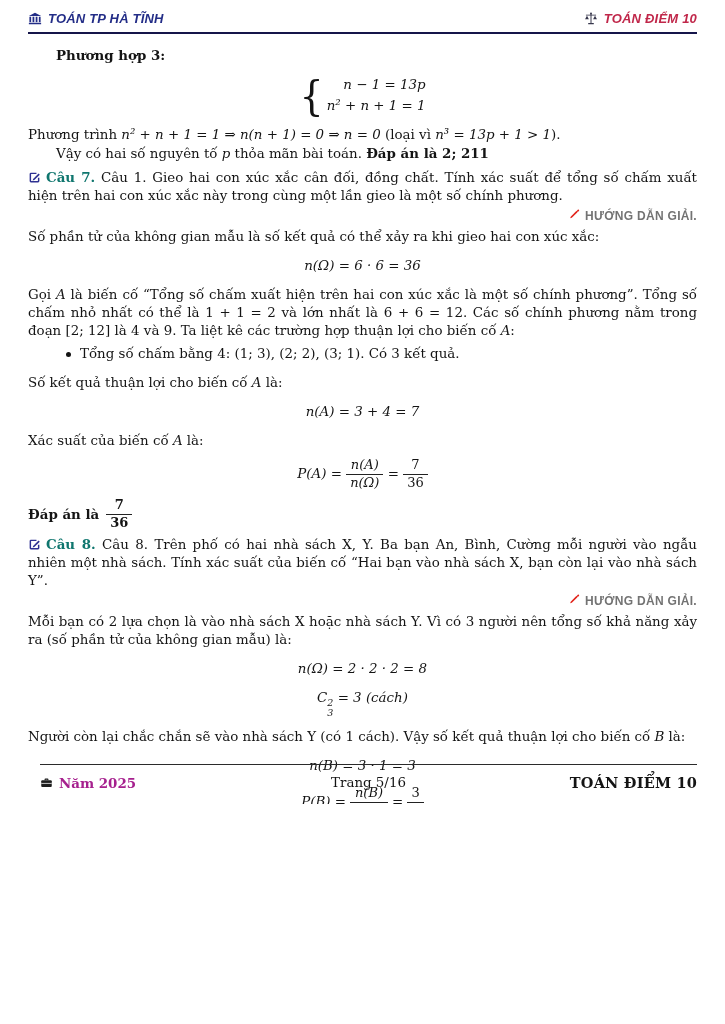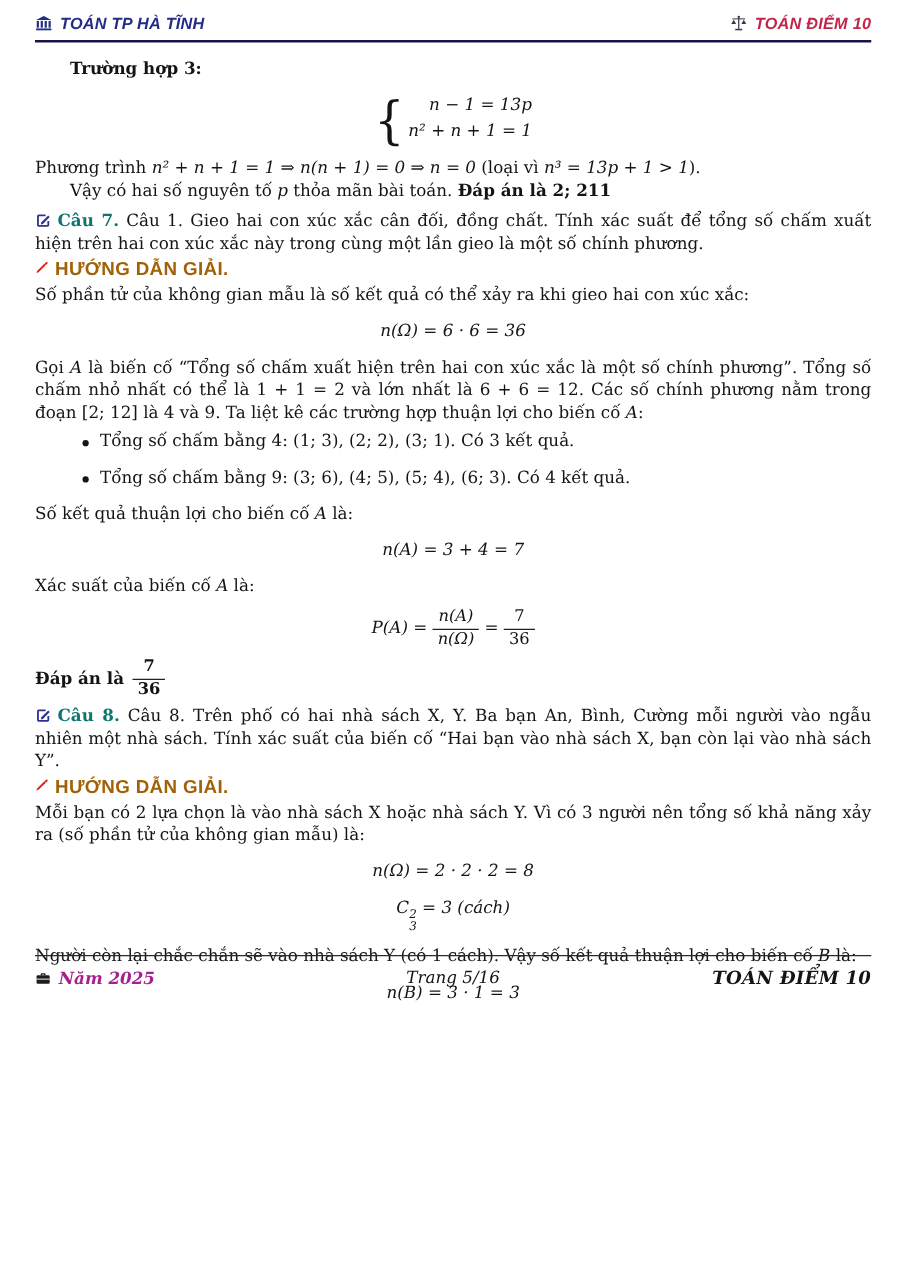--- a/index.html
+++ b/index.html
@@ -19,36 +19,36 @@
   .content{padding:12px 28px 0;}
   p{margin:0;text-align:justify;}
   .indent{padding-left:28px;}
   .math{font-style:italic;font-family:"DejaVu Serif",serif;}
   .disp{text-align:center;margin:11px 0;}
   .sys{display:inline-flex;align-items:center;}
   .sysbrace{font-size:38px;line-height:1;font-weight:300;margin-right:3px;transform:scaleY(1.08);display:inline-block;}
   .syslines{display:inline-flex;flex-direction:column;align-items:flex-end;gap:3px;text-align:left;}
   .qpara{margin-top:5px;}
   .qlabel{color:#0f766e;font-weight:bold;}
-  .guide{text-align:left;color:#a16207;font-weight:bold;margin:2px 0 3px;
-         font-family:"Liberation Sans",sans-serif;font-size:15px;letter-spacing:.3px;}
+  .guide{text-align:right;color:#737373;font-weight:bold;margin:2px 0 3px;
+         font-family:"Liberation Sans",sans-serif;font-size:12px;letter-spacing:.3px;}
   .guide .gicon{margin-right:4px;}
   .bullets{margin:5px 0 2px;}
   .bullet-row{display:flex;align-items:flex-start;padding-left:38px;margin:0 0 11px;}
   .bdot{width:5px;height:5px;border-radius:50%;background:#141414;margin:7px 9px 0 0;flex:0 0 auto;}
   .frac{display:inline-block;vertical-align:middle;text-align:center;line-height:1.12;font-size:13px;}
   .frac .fn{display:block;border-bottom:1px solid #222;padding:0 4px 1px;}
   .frac .fd{display:block;padding:1px 4px 0;}
   .answer{font-weight:bold;margin:5px 0 3px;display:flex;align-items:center;gap:7px;}
   .ss{display:inline-flex;flex-direction:column;font-size:9.5px;line-height:1.05;
       vertical-align:-4px;text-align:left;font-style:italic;}
   .icon{display:inline-flex;align-items:center;flex:0 0 auto;}
   
-  .ftr{position:absolute;left:28px;right:28px;bottom:12px;border-top:1.5px solid #2b2b2b;
-       padding-top:9px;display:flex;align-items:flex-end;font-style:italic;}
+  .ftr{position:absolute;left:40px;right:28px;bottom:12px;border-top:1.5px solid #2b2b2b;
+       padding-top:9px;display:flex;align-items:flex-end;}
   .ftr .fl{flex:1;display:flex;align-items:center;gap:6px;color:#a6208e;font-weight:bold;}
   .ftr .fc{flex:1;text-align:center;}
   .ftr .fr{flex:1;text-align:right;font-weight:bold;font-size:14.5px;letter-spacing:.2px;}
 </style>
 </head>
 <body>
 
 <div class="page">
 
   <div class="hdr">
@@ -75,21 +75,21 @@
           <path d="M12.6 4.4 L10.4 8.2 L14.8 8.2 Z"></path>
           <rect x="4.8" y="12.6" width="6.4" height="1.4"></rect>
         </svg>
       </span>
       <span>TOÁN ĐIỂM 10</span>
     </div>
   </div>
 
   <div class="content">
 
-    <p class="indent"><b>Trường hợp 3:</b></p>
+    <p class="indent"><b>Phương hợp 3:</b></p>
 
     <div class="disp">
       <span class="sys">
         <span class="sysbrace">{</span>
         <span class="syslines">
           <span class="math">n − 1 = 13p</span>
           <span class="math">n² + n + 1 = 1</span>
         </span>
       </span>
     </div>
@@ -117,24 +117,20 @@
     <p>Số phần tử của không gian mẫu là số kết quả có thể xảy ra khi gieo hai con xúc xắc:</p>
 
     <div class="disp"><span class="math">n(Ω) = 6 · 6 = 36</span></div>
 
     <p><span>Gọi </span><span class="math">A</span><span> là biến cố “Tổng số chấm xuất hiện trên hai con xúc xắc là một số chính phương”. Tổng số chấm nhỏ nhất có thể là 1 + 1 = 2 và lớn nhất là 6 + 6 = 12. Các số chính phương nằm trong đoạn [2; 12] là 4 và 9. Ta liệt kê các trường hợp thuận lợi cho biến cố </span><span class="math">A</span><span>:</span></p>
 
     <div class="bullets">
       <div class="bullet-row">
         <span class="bdot"></span>
         <span>Tổng số chấm bằng 4: (1; 3), (2; 2), (3; 1). Có 3 kết quả.</span>
-      </div>
-      <div class="bullet-row">
-        <span class="bdot"></span>
-        <span>Tổng số chấm bằng 9: (3; 6), (4; 5), (5; 4), (6; 3). Có 4 kết quả.</span>
       </div>
     </div>
 
     <p><span>Số kết quả thuận lợi cho biến cố </span><span class="math">A</span><span> là:</span></p>
 
     <div class="disp"><span class="math">n(A) = 3 + 4 = 7</span></div>
 
     <p><span>Xác suất của biến cố </span><span class="math">A</span><span> là:</span></p>
 
     <div class="disp" style="margin:8px 0;">

